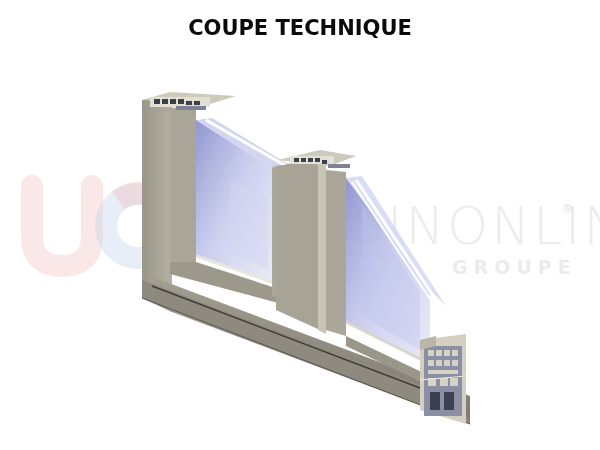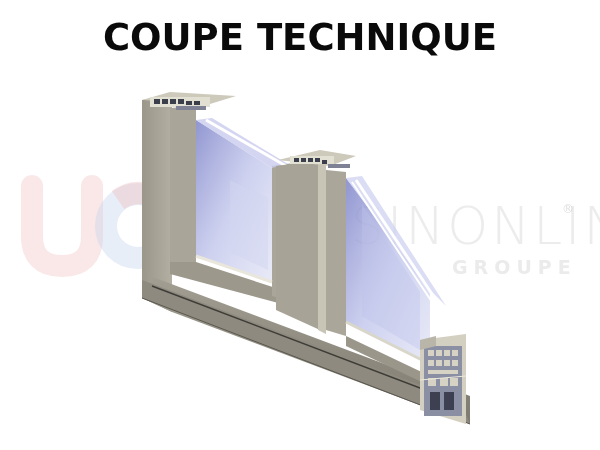--- a/index.html
+++ b/index.html
@@ -1,19 +1,19 @@
 <!DOCTYPE html>
 <html><head>
   <meta charset="utf-8">
   <style>
     html, body { margin: 0; padding: 0; background: #ffffff; }
     body { width: 600px; height: 450px; position: relative; overflow: hidden; font-family: "DejaVu Sans", sans-serif; }
     .title {
       position: absolute; top: 16px; left: 0; width: 600px; text-align: center;
-      font-family: "DejaVu Sans", sans-serif; font-weight: bold; font-size: 37px;
+      font-family: "DejaVu Sans", sans-serif; font-weight: bold; font-size: 21px;
       color: #0a0a0a; letter-spacing: 0px;
     }
     .watermark { position: absolute; left: 0; top: 0; width: 600px; height: 450px; pointer-events: none; }
     .wm-text {
       position: absolute; top: 196px; left: 310px;
       font-family: "DejaVu Sans", sans-serif; font-weight: 200; font-size: 52px;
       color: rgba(200,200,200,0.35); letter-spacing: 3px;
     }
     .wm-sub {
       position: absolute; top: 256px; left: 452px;

